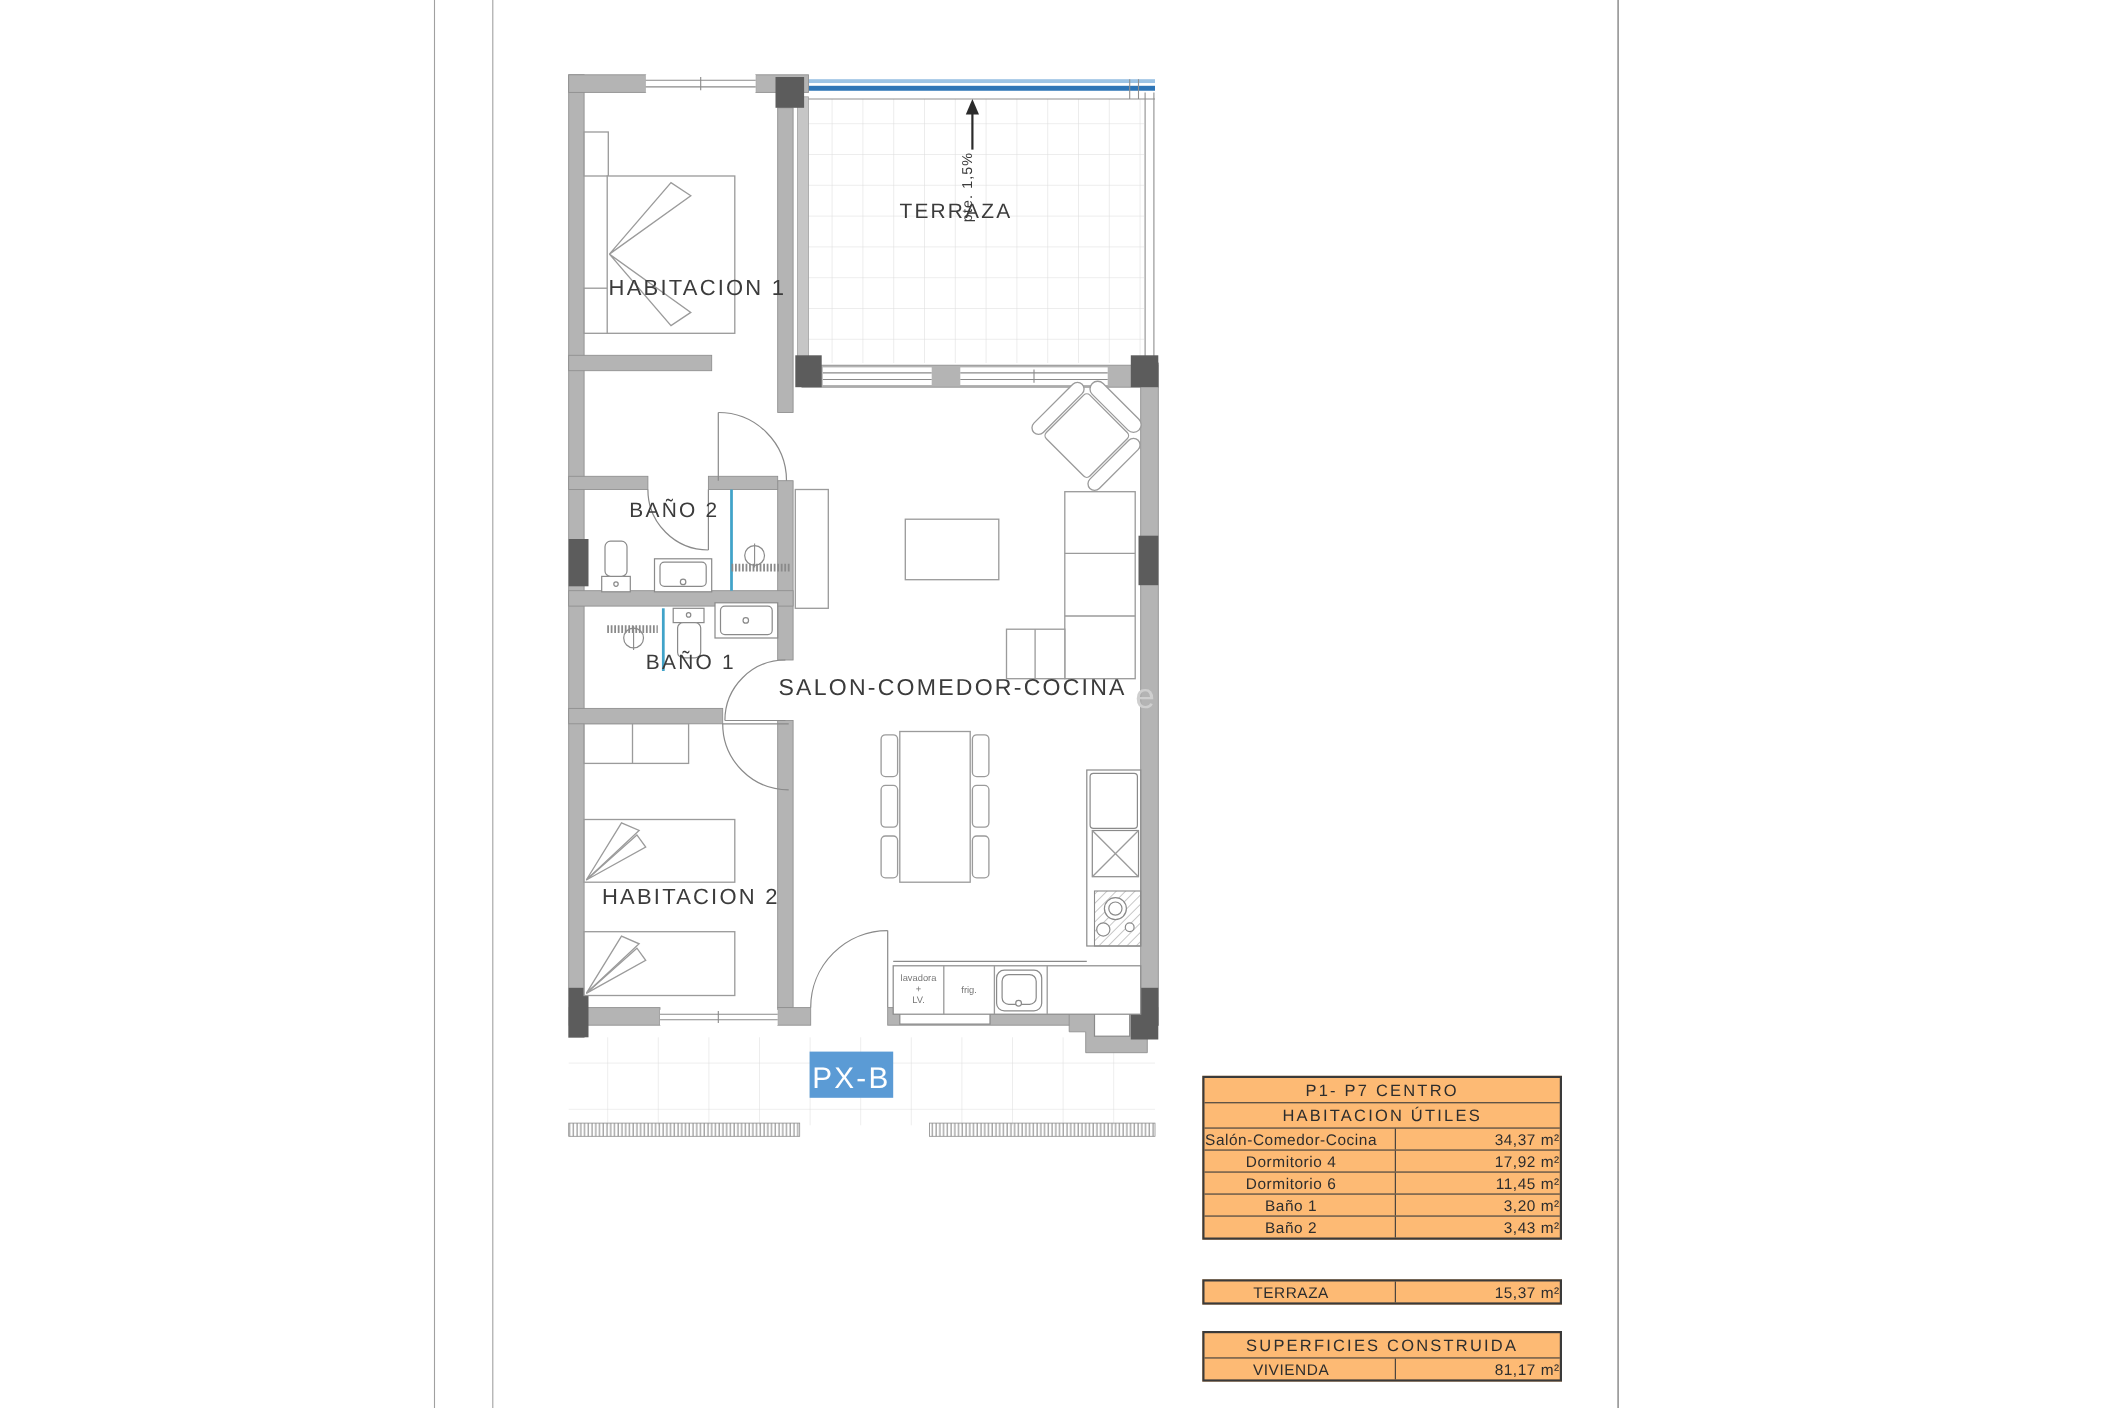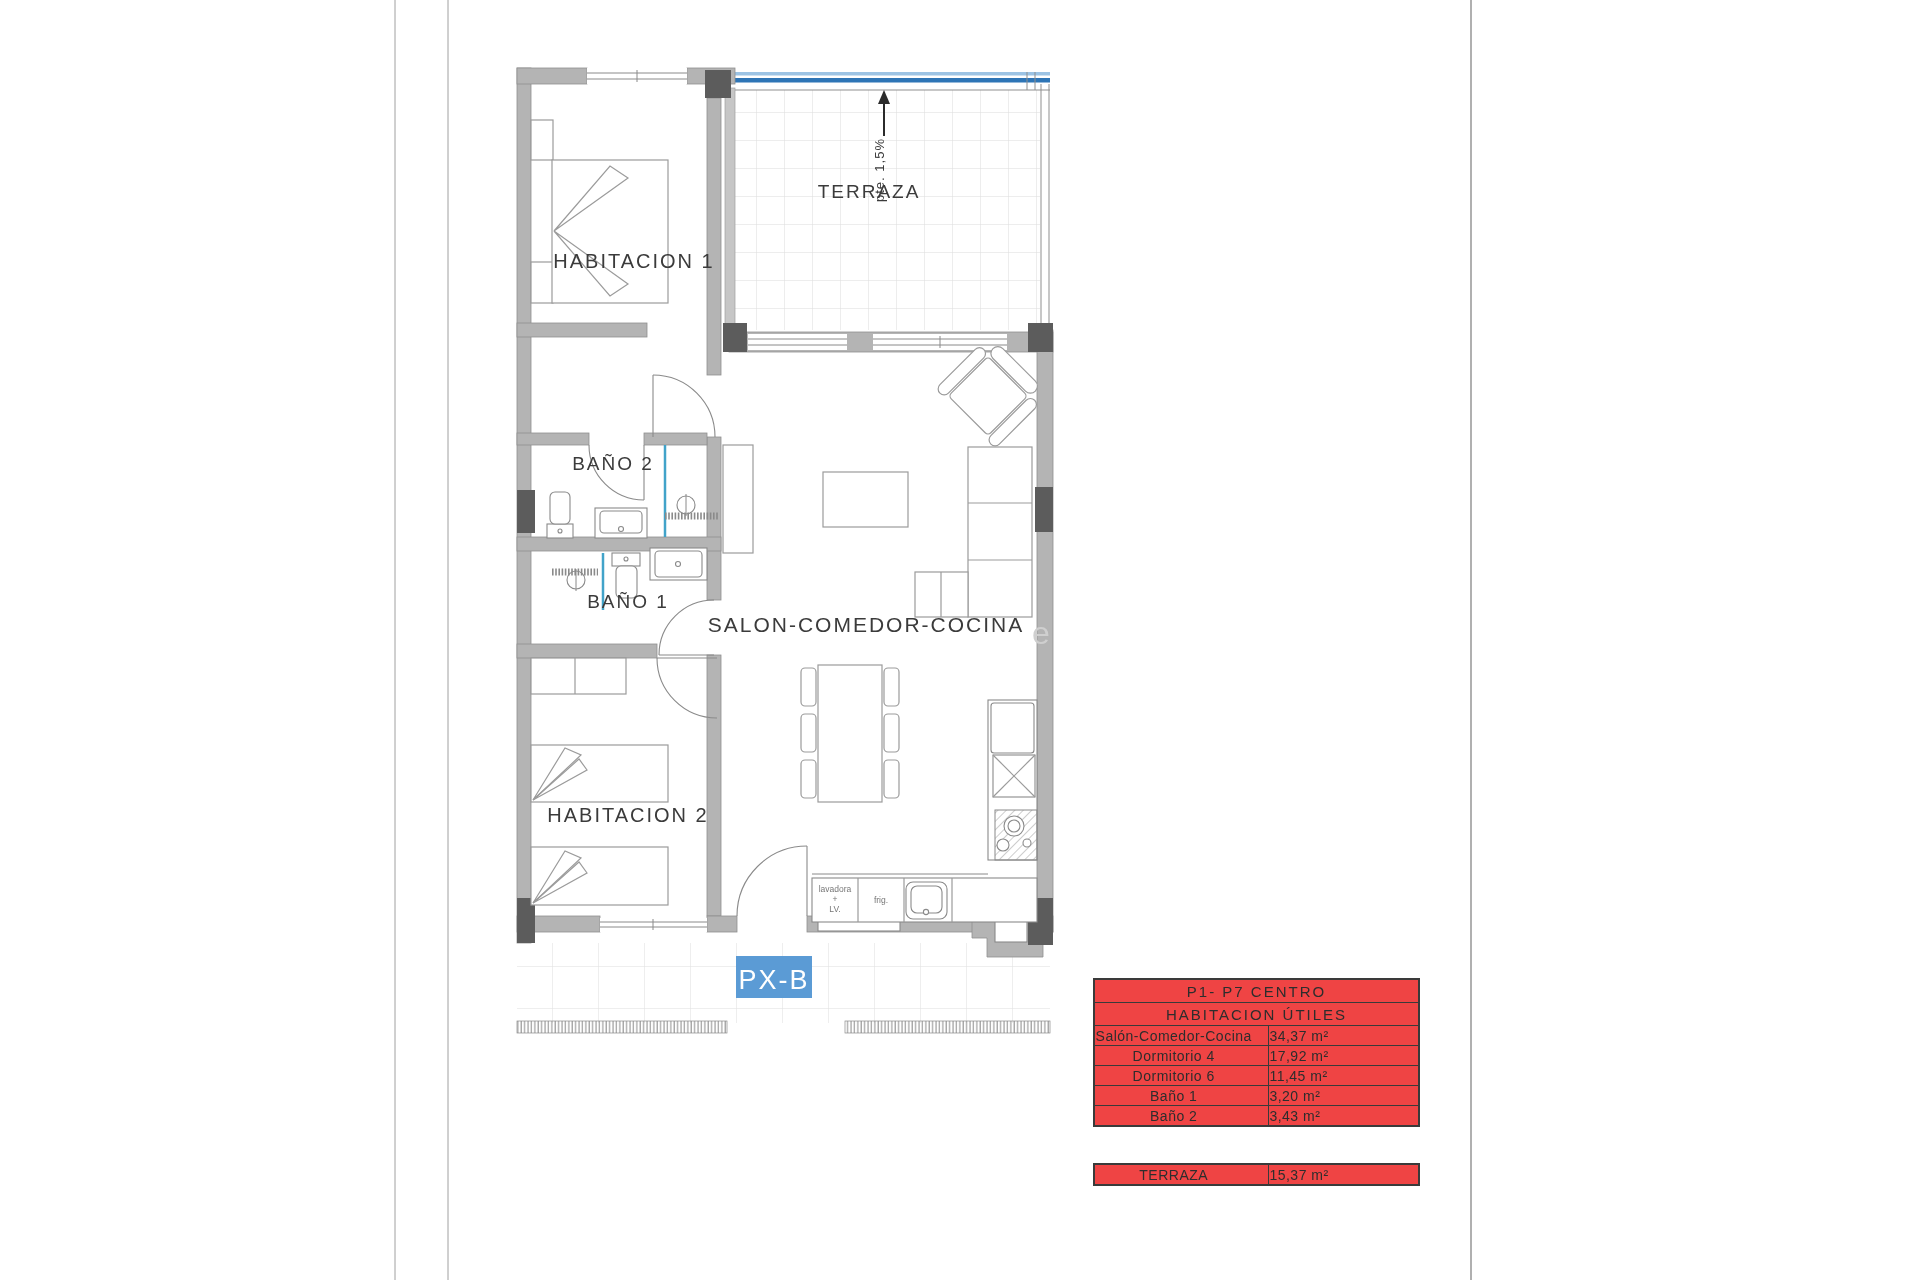--- a/index.html
+++ b/index.html
@@ -28,28 +28,28 @@
             letter-spacing:1px;fill:#3b3b3b;text-anchor:middle;}
   .applbl{font-family:"Liberation Sans",sans-serif;font-size:8.5px;
           fill:#777;text-anchor:middle;}
   .badge-text{font-family:"Liberation Sans",sans-serif;font-size:27px;
           letter-spacing:2px;fill:#ffffff;text-anchor:middle;}
   .watermark{font-family:"Liberation Sans",sans-serif;font-size:32px;
           fill:#cfcfcf;}
 
   
   .tbl{position:absolute;left:1093px;width:327px;color:#2d2d2d;
-       background:#ef4444;border:2px solid #3a3a3a;box-sizing:border-box;}
+       background:#fdba74;border:2px solid #3a3a3a;box-sizing:border-box;}
   .tbl .trow{display:flex;border-top:1.3px solid #3a3a3a;box-sizing:border-box;}
   .tbl .trow:first-child{border-top:none;}
   .tbl .hcell{flex:1;text-align:center;font-size:15px;letter-spacing:2px;
        padding:3px 0 2px 0;}
   .tbl .lcell{width:54%;text-align:center;font-size:14px;letter-spacing:.5px;
        border-right:1.3px solid #3a3a3a;padding:2px 16px 1px 0;box-sizing:border-box;}
-  .tbl .vcell{flex:1;text-align:left;font-size:14px;letter-spacing:.5px;
+  .tbl .vcell{flex:1;text-align:right;font-size:14px;letter-spacing:.5px;
        padding:2px 0 1px 0;}
 </style>
 </head>
 <body>
 
 <div id="stage">
 
 <svg width="1920" height="1280" viewBox="0 0 1920 1280">
   <defs>
     <pattern id="tile28" width="28" height="28" patternUnits="userSpaceOnUse">
@@ -315,14 +315,23 @@
   </div>
 </div>
 
 <div class="tbl" style="top:1163px;">
   <div class="trow">
     <div class="lcell">TERRAZA</div>
     <div class="vcell">15,37 m²</div>
   </div>
 </div>
 
-
+<div class="tbl" style="top:1210px;">
+  <div class="trow">
+    <div class="hcell">SUPERFICIES CONSTRUIDA</div>
+  </div>
+  <div class="trow">
+    <div class="lcell">VIVIENDA</div>
+    <div class="vcell">81,17 m²</div>
+  </div>
 </div>
 
+</div>
+
 </body></html>

